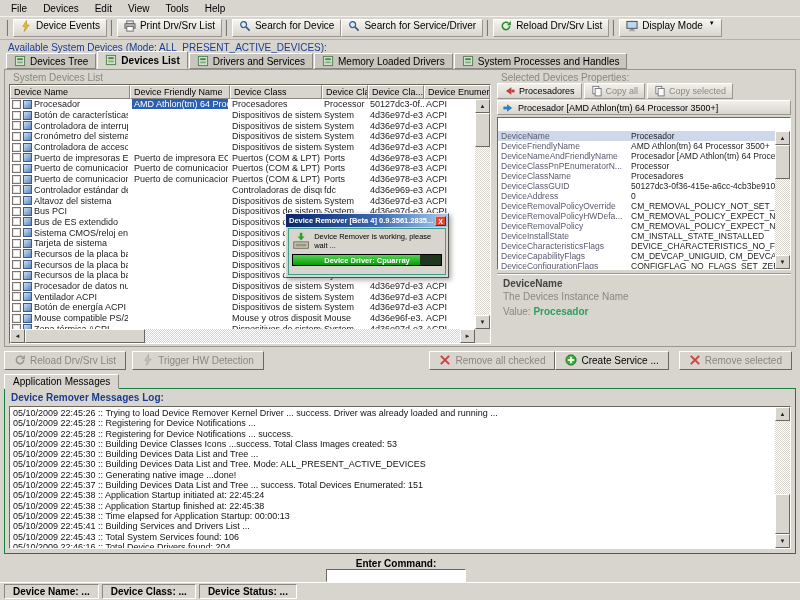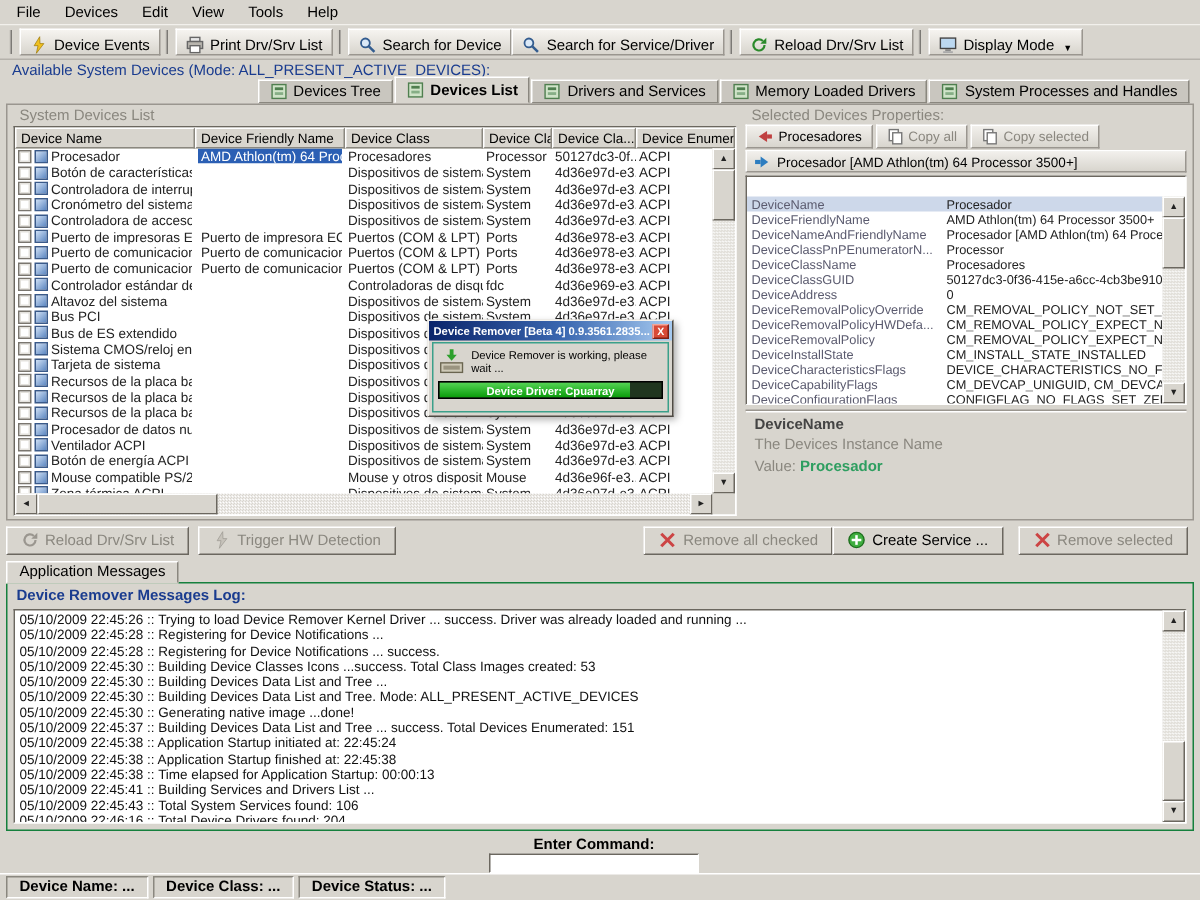--- a/index.html
+++ b/index.html
@@ -10,29 +10,29 @@
 
   
   .menubar { position:absolute; top:0; left:0; right:0; height:17px; display:flex; align-items:center;
              padding-left:3px; border-bottom:1px solid #f2f0ec; background:#d8d5ce; }
   .mitem { padding:2px 8px; }
 
   
   .toolbar { position:absolute; top:17px; left:0; right:0; height:23px; display:flex; align-items:center;
              padding-left:3px; border-bottom:1px solid #b5b2ab; background:#d8d5ce; }
   .grip { width:4px; height:16px; margin:0 3px; border-left:2px ridge #cfccc5; }
-  .tbtn { height:18px; display:flex; align-items:flex-end; gap:4px; padding:0 6px; font-size:10px;
+  .tbtn { height:18px; display:flex; align-items:flex-start; gap:4px; padding:0 6px; font-size:10px;
           border:1px solid; border-color:#fff #9a968f #9a968f #fff; background:linear-gradient(#f6f4f0,#d8d5ce); }
   .tbtn .arrow { font-size:6px; margin-left:2px; }
 
   
   .section-label { position:absolute; top:42px; left:8px; color:#1a3c8f; font-size:10px; }
 
   
-  .tabstrip { position:absolute; top:52px; left:6px; right:6px; height:17px; display:flex; align-items:flex-end;justify-content:flex-end; }
+  .tabstrip { position:absolute; top:52px; left:6px; right:6px; height:17px; display:flex; align-items:flex-end; }
   .tab { display:flex; align-items:center; gap:4px; height:16px; padding:0 7px; margin-right:1px;
          background:#c9c6bf; border:1px solid; border-color:#fff #8a877f #8a877f #fff; font-size:10px; }
   .tab.active { background:#d8d5ce; height:18px; border-bottom-color:#d8d5ce; font-weight:bold; }
   .tico { width:12px; height:12px; }
 
   
   .main { position:absolute; top:69px; left:4px; right:4px; height:278px; border:1px solid #9a968f;
           background:#d8d5ce; }
   .panel-title { position:absolute; top:2px; left:6px; color:#8a877f; font-size:10px; }
 

